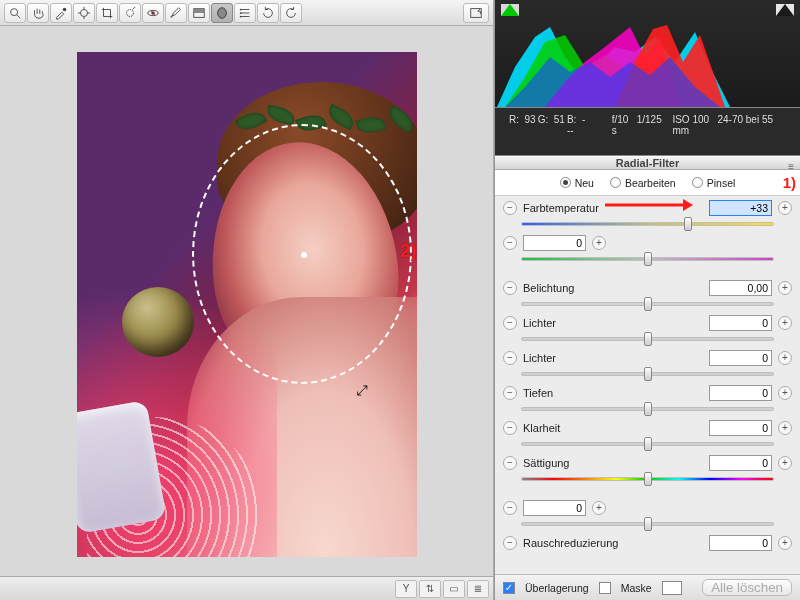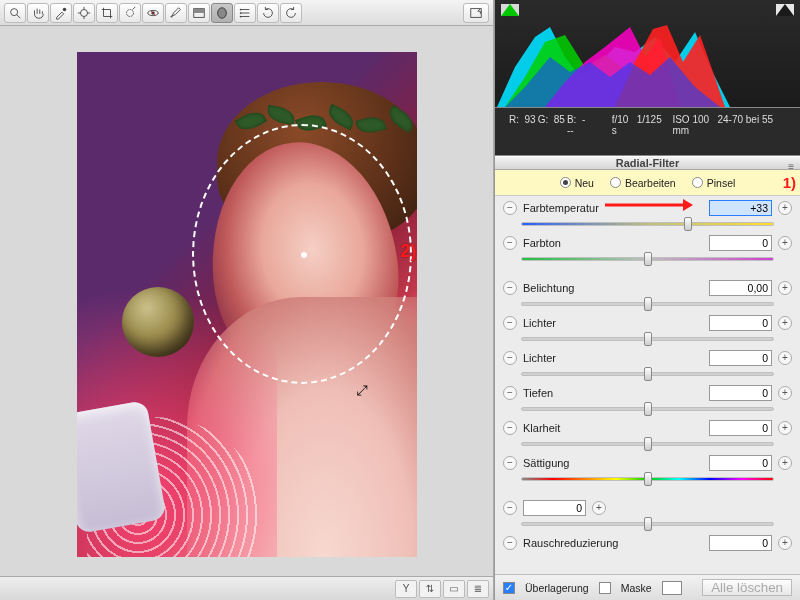--- a/index.html
+++ b/index.html
@@ -42,21 +42,21 @@
   .clip { position:absolute; top:4px; width:0; height:0; border-left:9px solid transparent; border-right:9px solid transparent; }
   .clip.left { left:6px; border-bottom:12px solid #00c800; }
   .clip.right { right:6px; border-bottom:12px solid #1a1a1a; }
   .hist { position:absolute; bottom:0; }
   .hist svg { display:block; }
   .exif { height:48px; background:#2a2a2a; color:#ddd; display:flex; padding:6px 14px; font-size:10px; border-bottom:1px solid #888;}
   .exif .col { display:flex; flex-direction:row; gap:2px; }
   .exif .col.right-col { margin-left:24px; gap:6px;}
   .panel-title-bar { height:14px; background:linear-gradient(#f3f3f3,#d5d5d5); border-top:1px solid #fff; border-bottom:1px solid #aaa; display:flex; align-items:center; justify-content:center; position:relative; font-size:11px; font-weight:bold; color:#444;}
   .panel-menu { position:absolute; right:6px; top:4px; font-size:10px; color:#666; cursor:pointer; }
-  .mode-row { height:26px; display:flex; align-items:center; justify-content:center; gap:16px; border-bottom:1px solid #ccc; background:#fef9c3; position:relative;}
+  .mode-row { height:26px; display:flex; align-items:center; justify-content:center; gap:16px; border-bottom:1px solid #ccc; background:#ffffff; position:relative;}
   .radio { display:flex; align-items:center; gap:4px; font-size:10.5px; cursor:pointer;}
   .radio .dot { width:11px; height:11px; border:1px solid #888; border-radius:50%; background:#fff; display:inline-flex; align-items:center; justify-content:center;}
   .radio .dot.on::after { content:""; width:5px; height:5px; background:#444; border-radius:50%; }
   .annot-panel-1 { position:absolute; right:4px; top:4px; color:#ff1a1a; font-weight:bold; font-size:15px;}
 
   .sliders { flex:1; overflow-y:auto; padding:0 0 2px 0; background:#ececec;}
   .slider-row { padding:4px 8px 2px 8px; position:relative;}
   .slider-head { display:flex; align-items:center; gap:6px; margin-bottom:3px;}
   .minus,.plus { width:14px; height:14px; border:1px solid #aaa; border-radius:50%; background:#f8f8f8; display:flex; align-items:center; justify-content:center; font-size:10px; color:#555; cursor:pointer; line-height:1;}
   .slider-label { flex:1; font-size:11px; color:#222;}
@@ -70,21 +70,21 @@
 
   
   .track.temp { background:linear-gradient(to right,#2a60ff,#bfbf80,#ffdd30);}
   .track.tint { background:linear-gradient(to right,#20c040,#bfbfbf,#d040d0);}
   .track.sat  { background:linear-gradient(to right,#888,#f00,#ff8000,#ff0,#0c0,#0ff,#00f,#f0f,#f00);}
 
   .footer { height:26px; border-top:1px solid #bbb; background:linear-gradient(#f2f2f2,#dedede); display:flex; align-items:center; gap:10px; padding:0 8px; font-size:10.5px;}
   .chk { width:12px; height:12px; border:1px solid #888; background:#fff; display:inline-flex; align-items:center; justify-content:center; cursor:pointer;}
   .chk.on { background:#2a7fff; color:#fff; font-size:10px;}
   .swatch { width:20px; height:14px; border:1px solid #888; background:#fff; cursor:pointer;}
-  .btn-clear { margin-left:auto; padding:0 8px; border:1px solid #bbb; border-radius:0; background:linear-gradient(#fdfdfd,#e8e8e8); color:#aaa; cursor:default;}
+  .btn-clear { margin-left:auto; padding:0 8px; border:1px solid #bbb; border-radius:6px; background:linear-gradient(#fdfdfd,#e8e8e8); color:#aaa; cursor:default;}
 
   
   .ic { width:14px; height:14px; }
 </style>
 </head>
 <body>
 
 <div class="app">
 
   <div class="left">
@@ -226,21 +226,21 @@
           <path d="M50 100 L70 75 L90 55 L110 40 L135 20 L150 50 L165 30 L185 100 Z" fill="#ff00c8" opacity=".85"></path>
           <path d="M120 100 L140 55 L158 22 L172 18 L188 55 L205 28 L218 65 L230 100 Z" fill="#ff2020" opacity=".9"></path>
           <path d="M10 100 L30 80 L55 50 L75 65 L95 55 L115 70 L135 55 L155 68 L175 50 L200 80 L225 100 Z" fill="#2040ff" opacity=".6"></path>
         </svg>
       </div>
     </div>
 
     <div class="exif">
       <div class="col">
         <div><span>R:</span>&nbsp;&nbsp;<span>93</span></div>
-        <div><span>G:</span>&nbsp;&nbsp;<span>85</span></div>
+        <div><span>G:</span>&nbsp;&nbsp;<span>51</span></div>
         <div><span>B:</span>&nbsp;&nbsp;<span>---</span></div>
       </div>
       <div class="col right-col">
         <div><span>f/10</span>&nbsp;&nbsp;&nbsp;<span>1/125 s</span></div>
         <div><span>ISO 100</span>&nbsp;&nbsp;&nbsp;<span>24-70 bei 55 mm</span></div>
       </div>
     </div>
 
     <div class="panel-title-bar">
       <span>Radial-Filter</span>
@@ -278,21 +278,20 @@
         </div>
         <div class="track-wrap">
             <div class="track temp"></div>
             <div class="thumb" style="left:66%"></div>
           </div>
       </div>
 
       <div class="slider-row">
         <div class="slider-head">
           <div class="minus">−</div>
-          <span class="slider-label">Farbton</span>
           <input class="slider-val" value="0" style="">
           <div class="plus">+</div>
         </div>
         <div class="track-wrap">
             <div class="track tint"></div>
             <div class="thumb" style="left:50%"></div>
           </div>
       </div>
 
       <div class="sep"></div>

